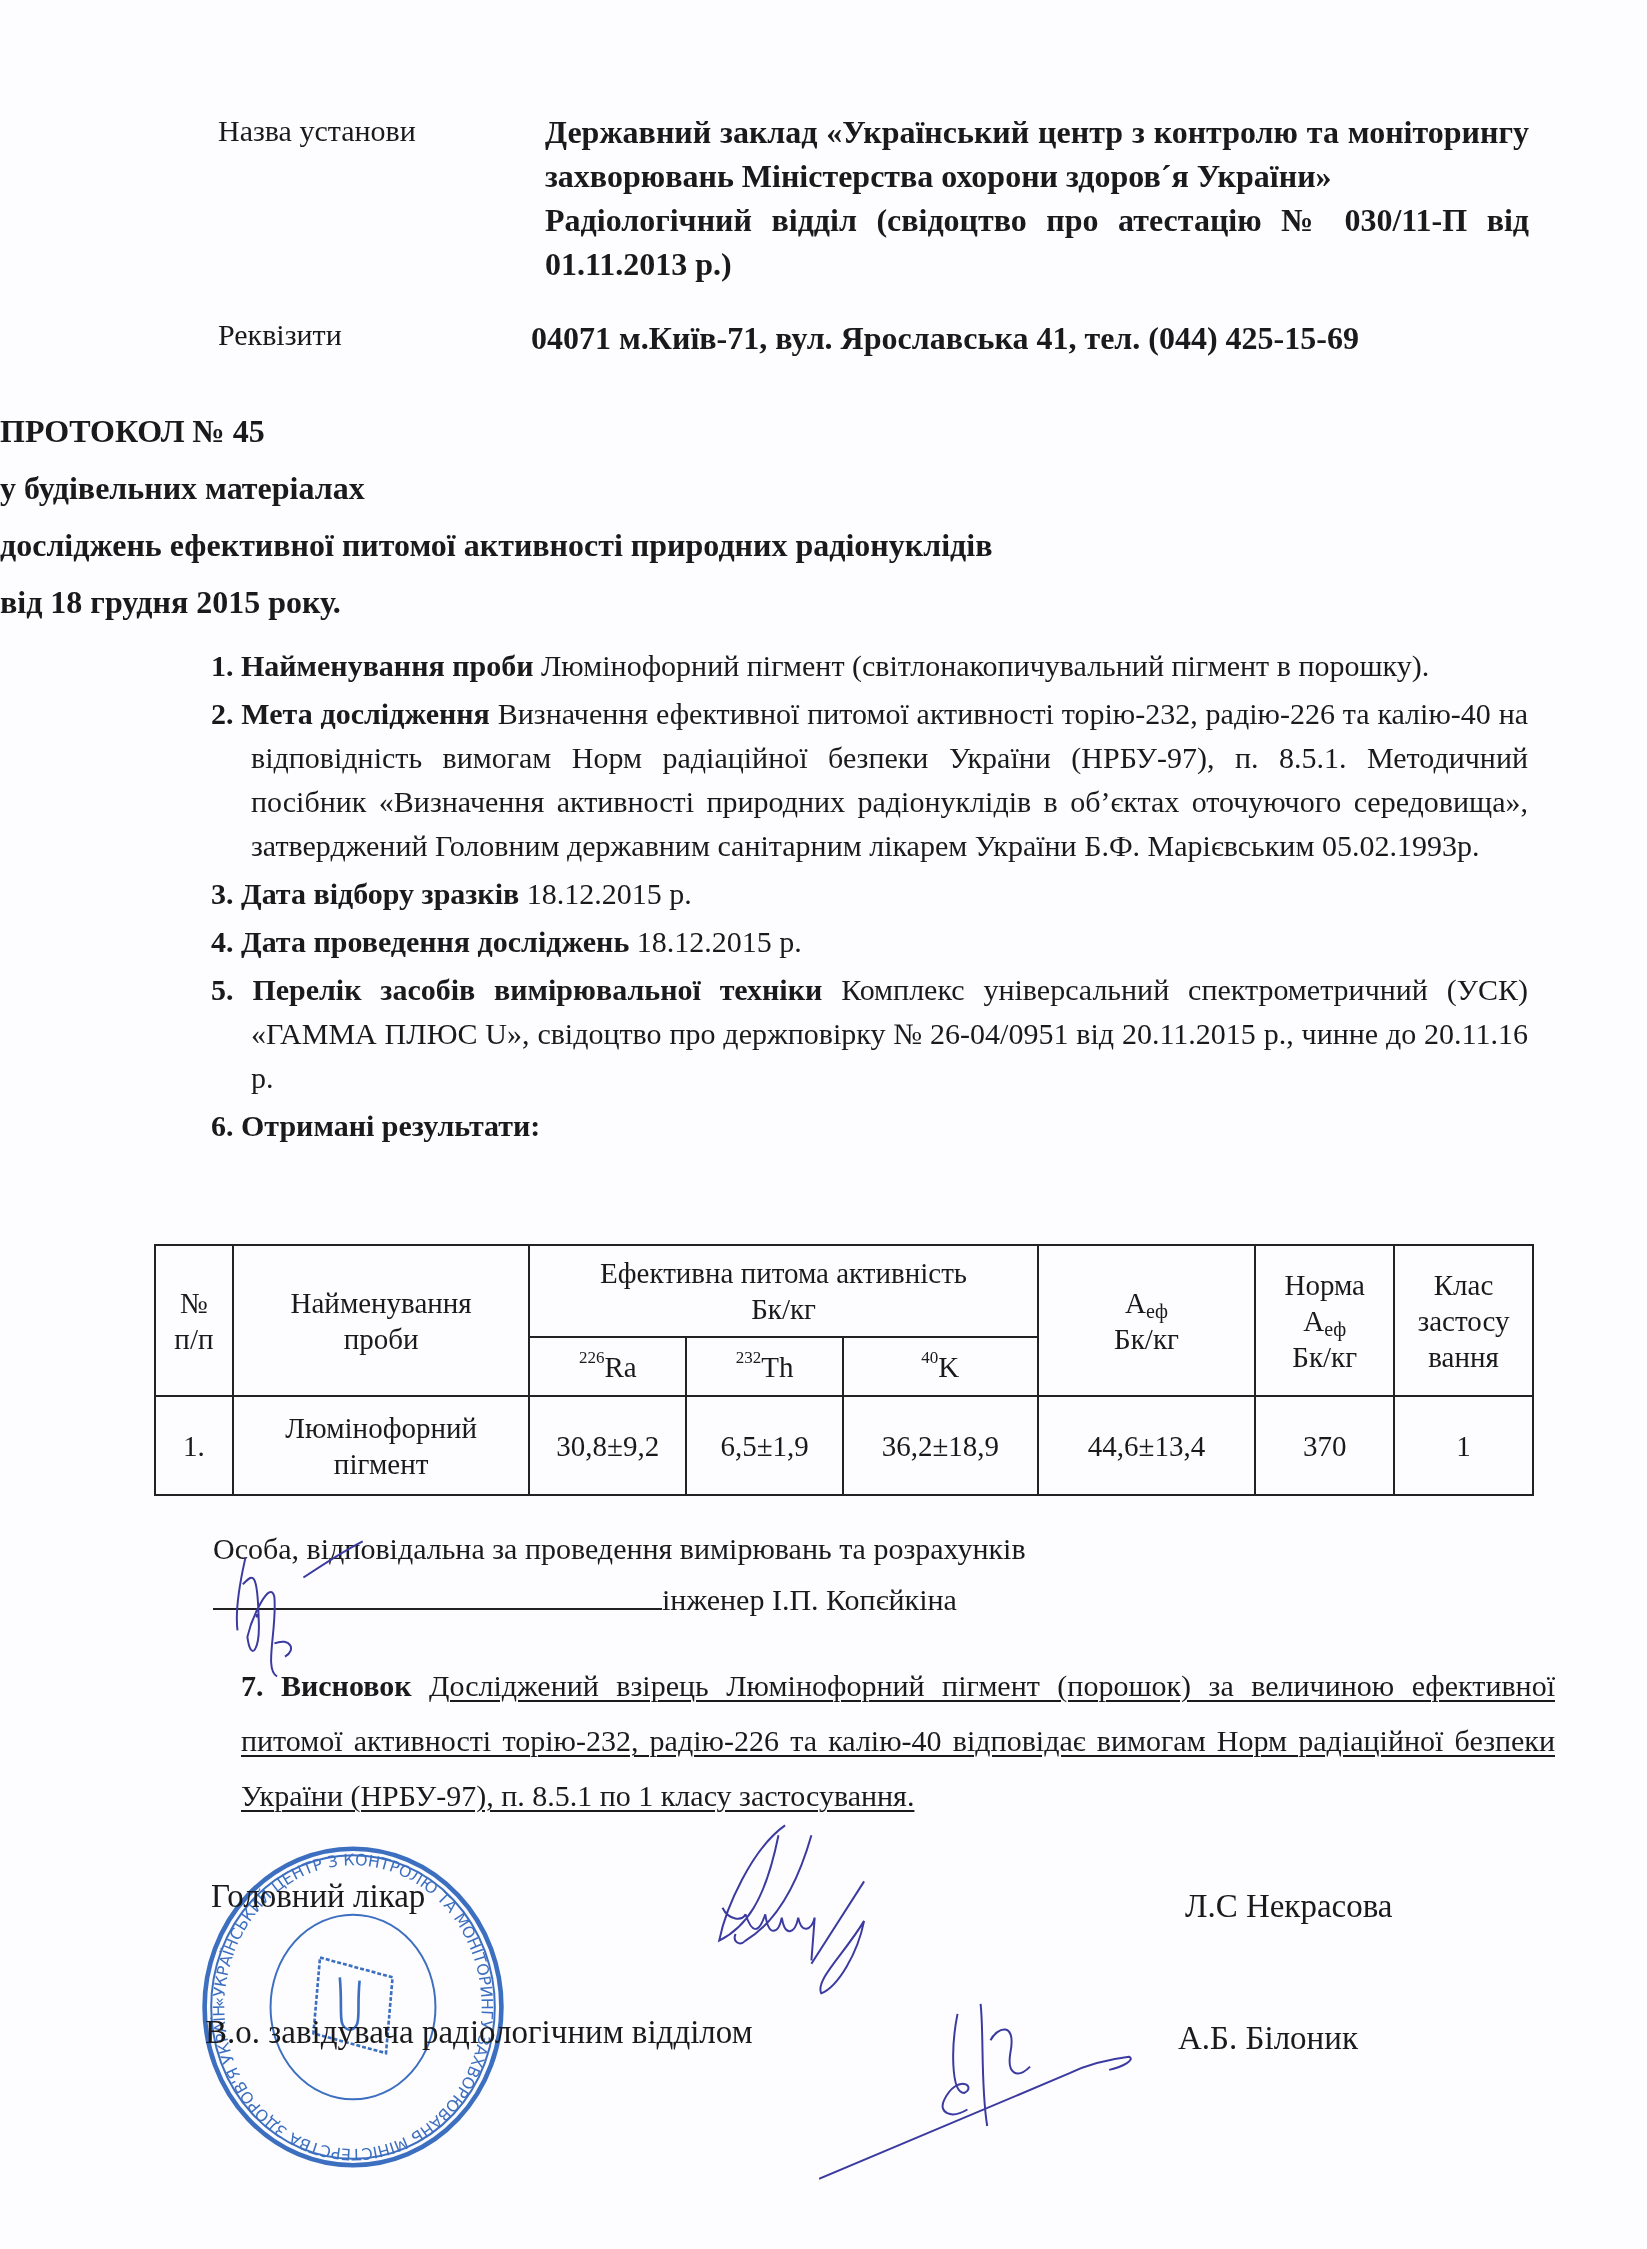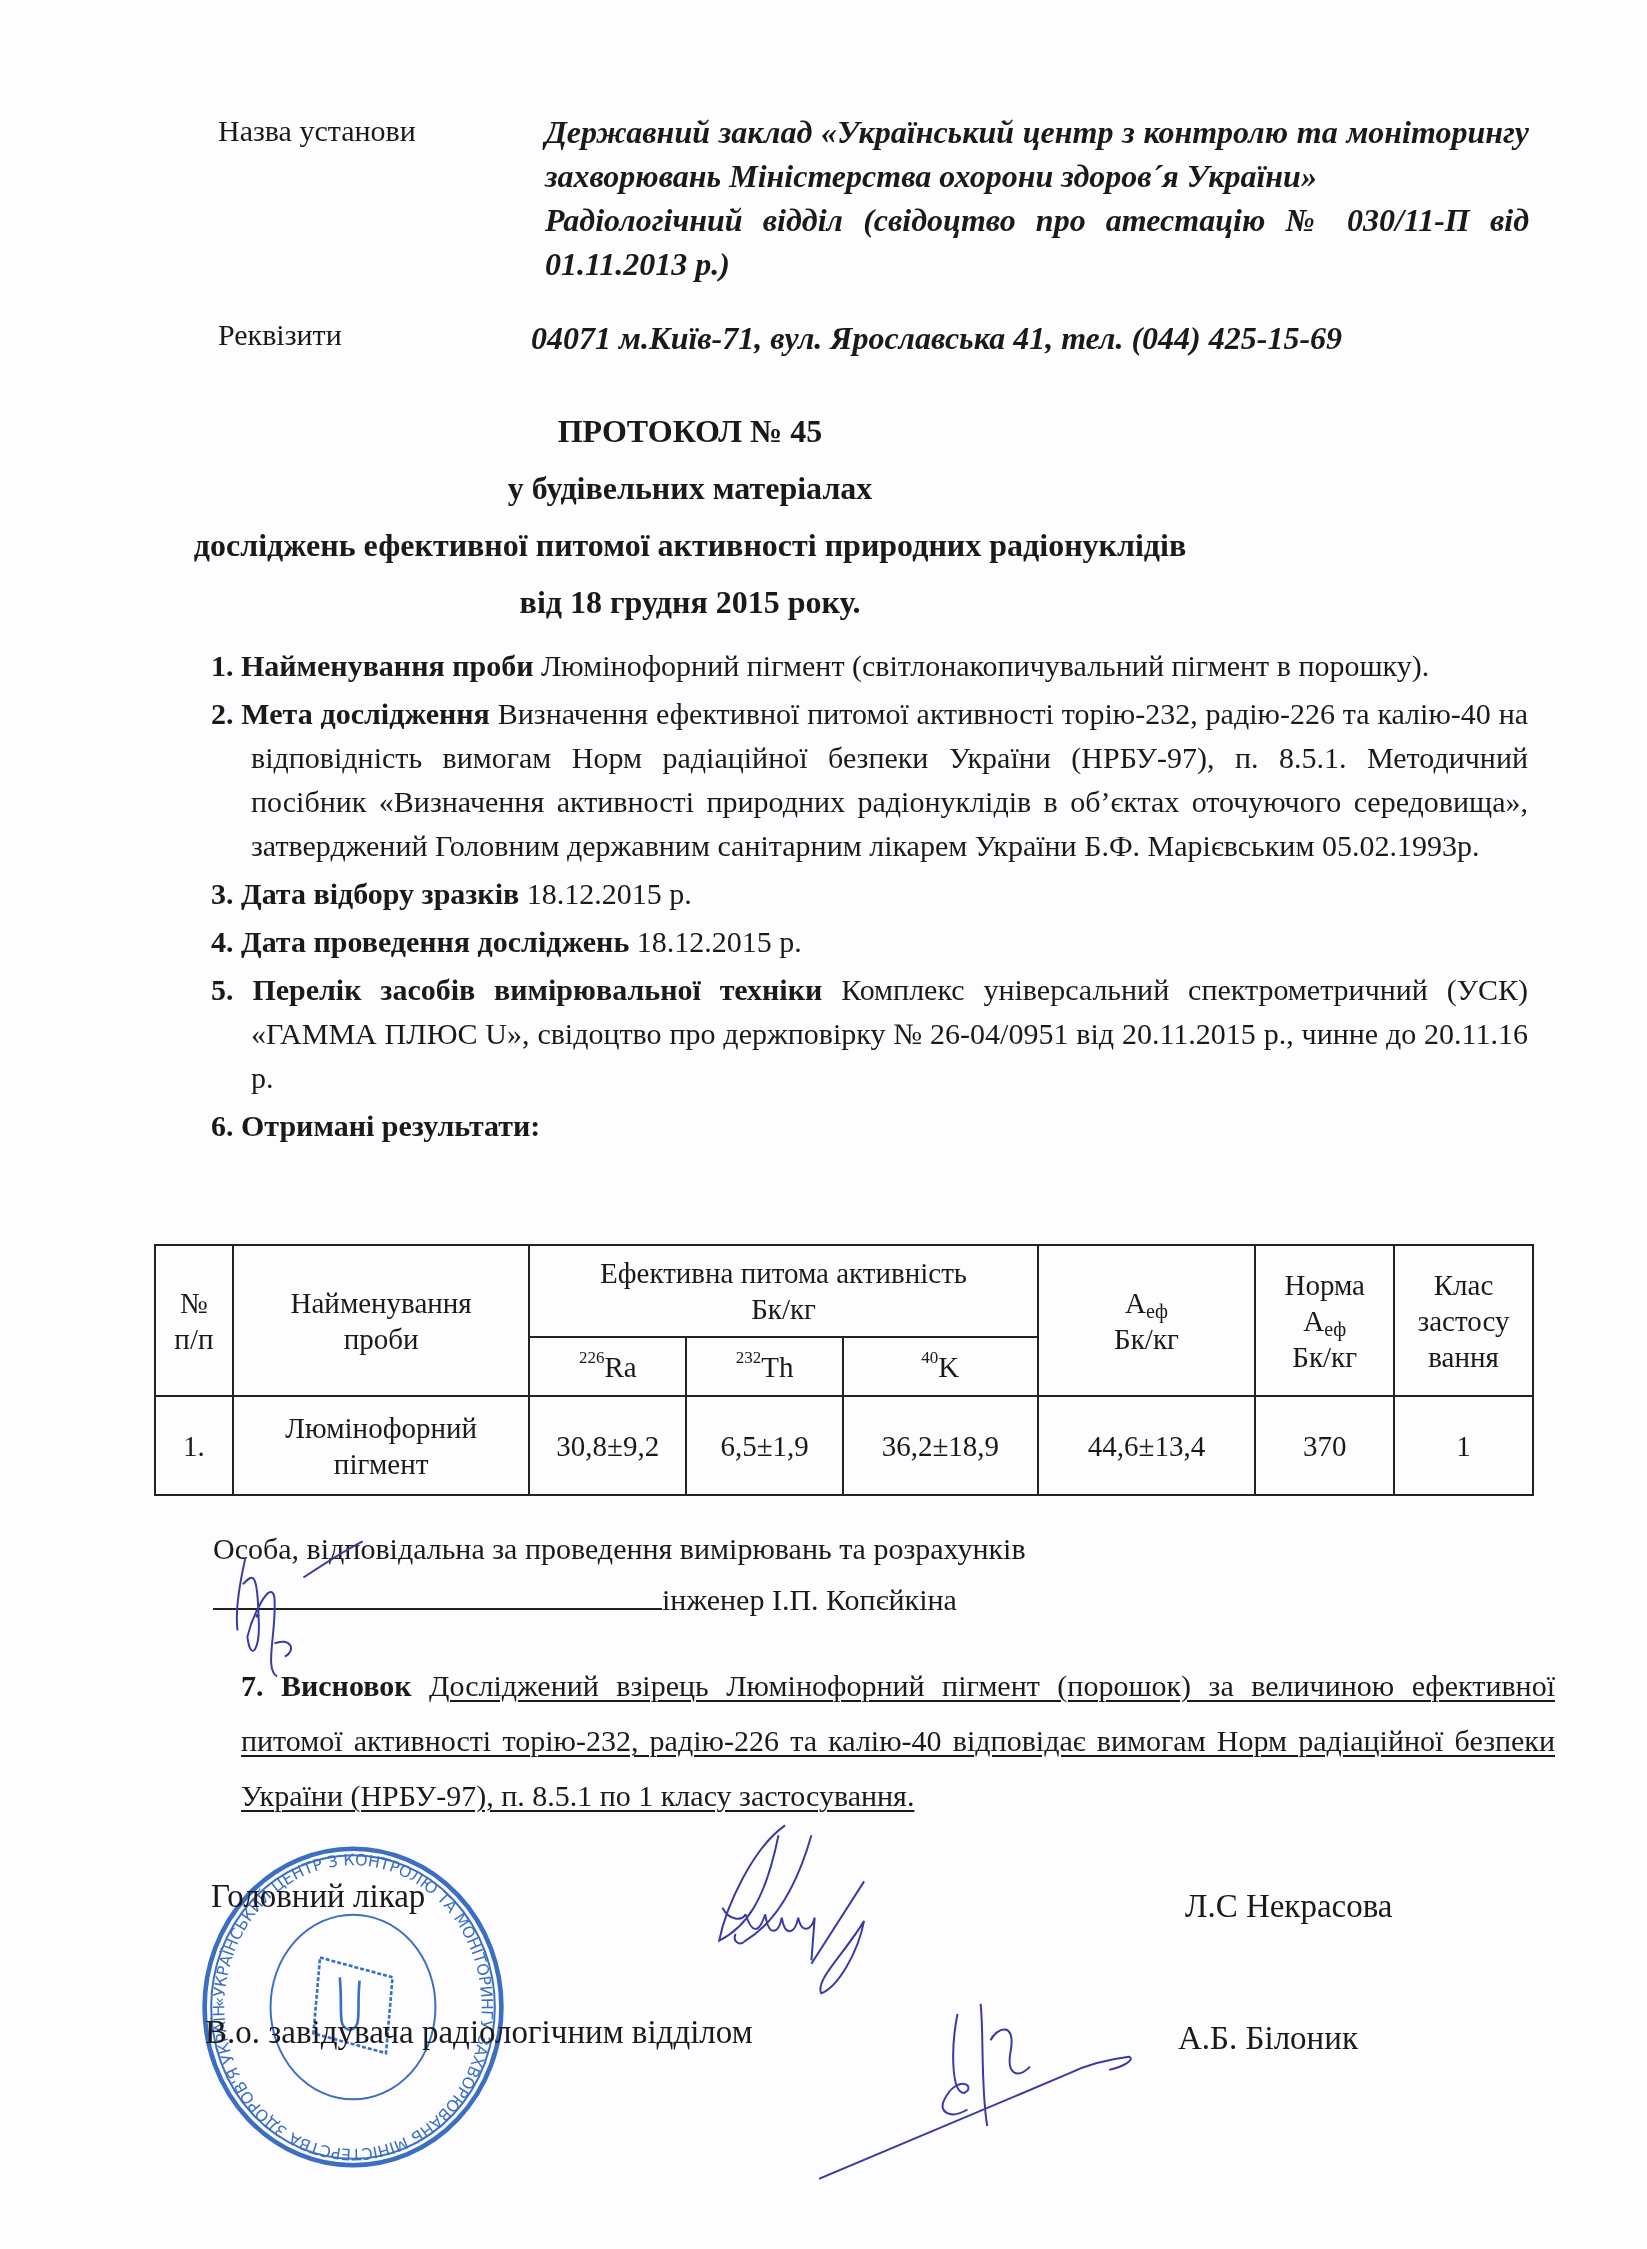--- a/index.html
+++ b/index.html
@@ -3,25 +3,25 @@
 <meta charset="utf-8">
 <style>
   html, body { margin: 0; padding: 0; background: #fdfcff; }
   body { width: 1648px; height: 2250px; position: relative; overflow: hidden;
          font-family: "Liberation Serif", "DejaVu Serif", serif; color: #1a1a1a; }
   .abs { position: absolute; }
   b, .bold { font-weight: bold; }
 
   
   .hdr-label { font-size: 30px; left: 218px; }
-  .hdr-val { font-size: 32px; font-weight: bold; left: 545px; width: 984px; line-height: 44px; text-align: justify; font-style: italic; }
+  .hdr-val { font-size: 32px; font-weight: bold; left: 545px; width: 984px; line-height: 44px; text-align: justify; }
   .hdr-val p { margin: 0; }
 
   
-  .title { left: 0; width: 1380px; text-align: center; font-weight: bold; font-size: 32px; line-height: 57px; top: 403px; }
+  .title { left: 0; width: 1380px; text-align: left; font-weight: bold; font-size: 32px; line-height: 57px; top: 403px; }
   .title div { margin: 0; }
 
   
   .sections { left: 211px; width: 1317px; top: 644px; font-size: 30px; line-height: 44px; }
   .sec { text-align: justify; padding-left: 40px; text-indent: -40px; margin: 0 0 4px 0; }
 
   
   table.res { position: absolute; left: 154px; top: 1244px; width: 1380px; border-collapse: collapse;
               font-size: 29px; line-height: 36px; }
   table.res td, table.res th { border: 2px solid #222; text-align: center; vertical-align: middle; font-weight: normal; padding: 5.3px 4px; }

